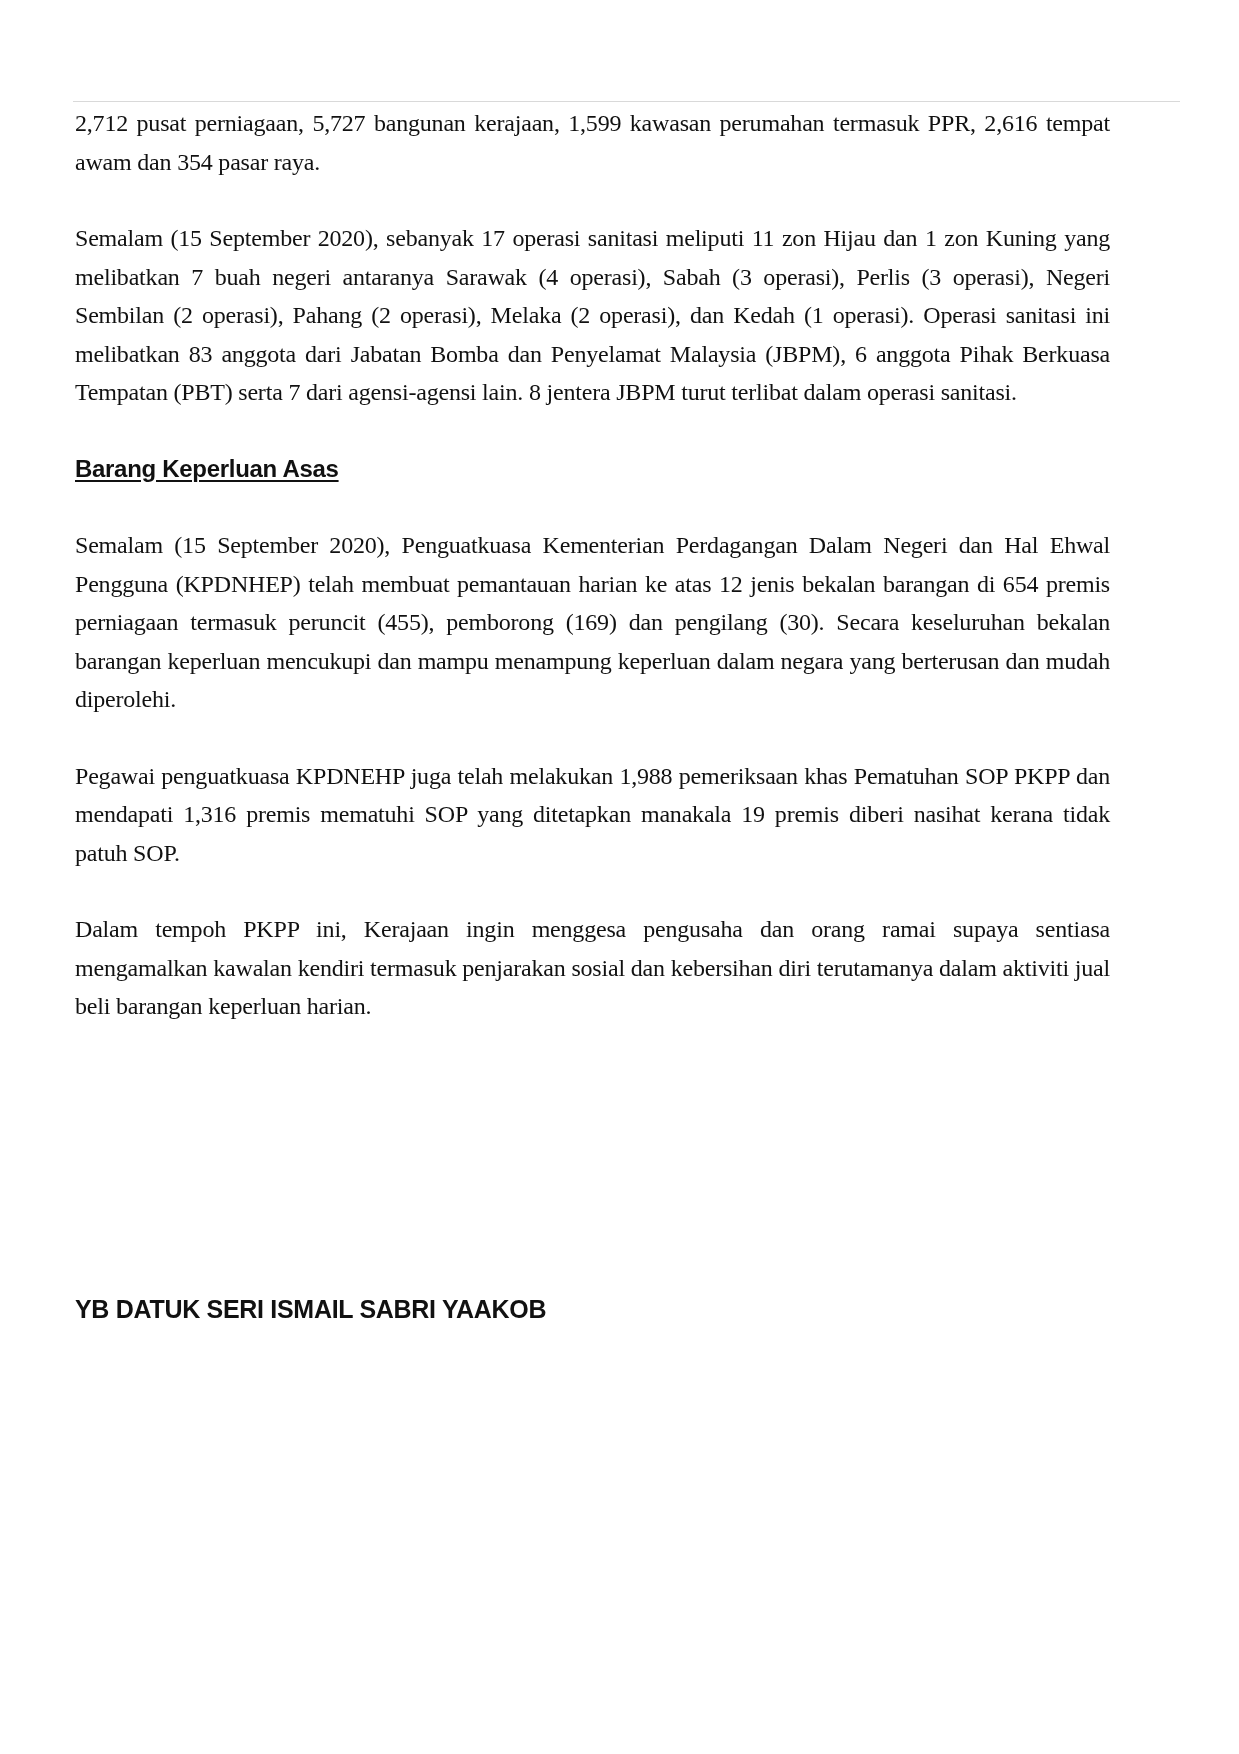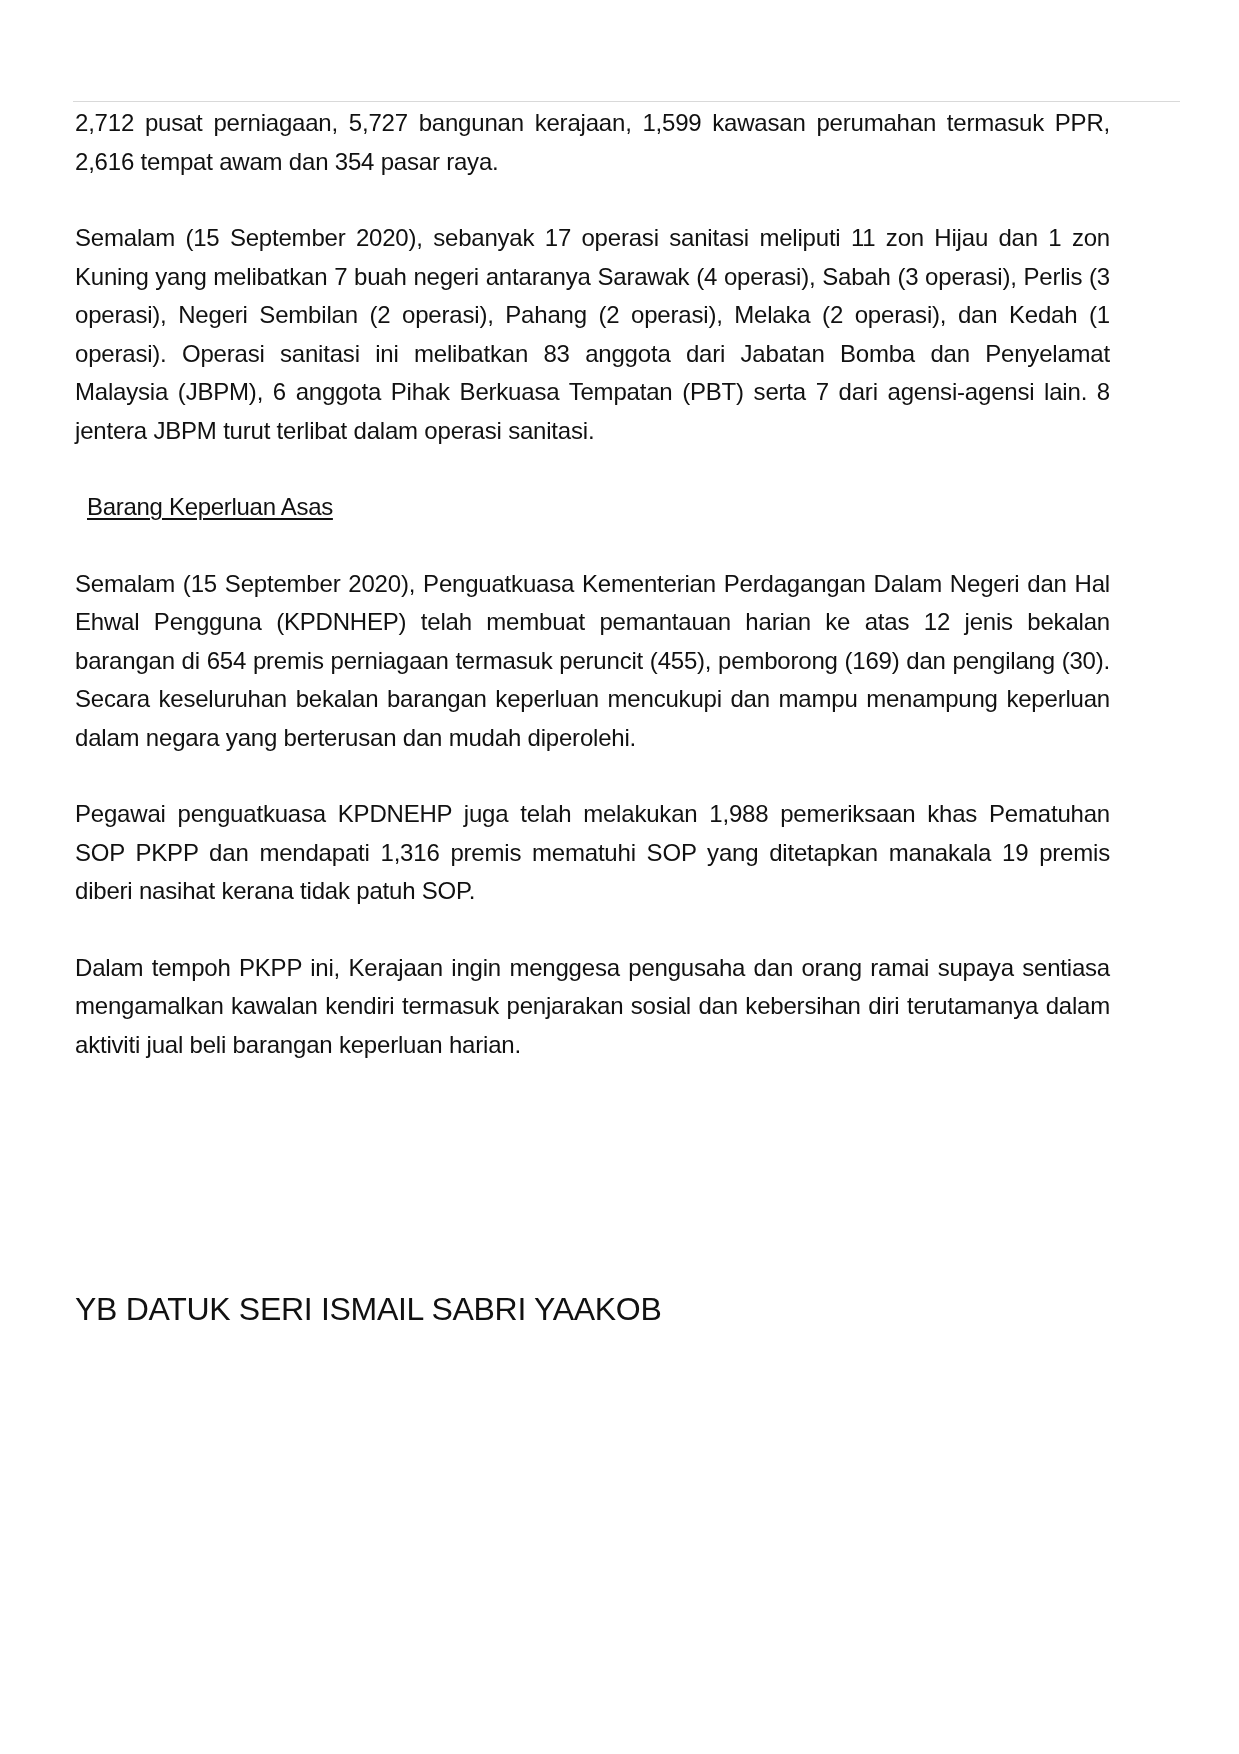--- a/index.html
+++ b/index.html
@@ -1,26 +1,26 @@
 <!DOCTYPE html>
 <html><head>
 <meta charset="utf-8">
 <style>
   html, body { margin: 0; padding: 0; background: #ffffff; }
   body { width: 1239px; height: 1754px; position: relative; overflow: hidden;
          font-family: "Liberation Sans", "DejaVu Sans", sans-serif; color: #111111; }
   .rule { position: absolute; left: 73px; top: 101px; width: 1107px; height: 1px; background: #d9d9d9; }
   .body { position: absolute; left: 75px; top: 104px; width: 1043px; }
   .para { margin: 0 8px 38px 0; font-size: 24px; line-height: 38.5px; text-align: justify;
-          letter-spacing: -0.2px; word-spacing: 0px; }
-  .heading { margin: 0 0 38px 12px; font-size: 24px; line-height: 38.5px; font-weight: normal;
+          letter-spacing: -0.2px; word-spacing: 0px; font-family: Liberation Serif, serif; }
+  .heading { margin: 0 0 38px 0; font-size: 24px; line-height: 38.5px; font-weight: bold;
              text-decoration: underline; text-decoration-thickness: 2px; text-underline-offset: 3px;
              letter-spacing: -0.3px; }
   .sign { position: absolute; left: 75px; top: 1290px; }
-  .sign div { font-size: 32px; line-height: 39px; font-weight: normal; letter-spacing: -0.3px; }
+  .sign div { font-size: 25px; line-height: 39px; font-weight: bold; letter-spacing: -0.3px; }
 </style>
 </head>
 <body>
 
 <div class="rule"></div>
 
 <div class="body">
   <p class="para">2,712 pusat perniagaan, 5,727 bangunan kerajaan, 1,599 kawasan perumahan termasuk PPR, 2,616 tempat awam dan 354 pasar raya.</p>
   <p class="para">Semalam (15 September 2020), sebanyak 17 operasi sanitasi meliputi 11 zon Hijau dan 1 zon Kuning yang melibatkan 7 buah negeri antaranya Sarawak (4 operasi), Sabah (3 operasi), Perlis (3 operasi), Negeri Sembilan (2 operasi), Pahang (2 operasi), Melaka (2 operasi), dan Kedah (1 operasi). Operasi sanitasi ini melibatkan 83 anggota dari Jabatan Bomba dan Penyelamat Malaysia (JBPM), 6 anggota Pihak Berkuasa Tempatan (PBT) serta 7 dari agensi-agensi lain. 8 jentera JBPM turut terlibat dalam operasi sanitasi.</p>
   <p class="heading">Barang Keperluan Asas</p>

